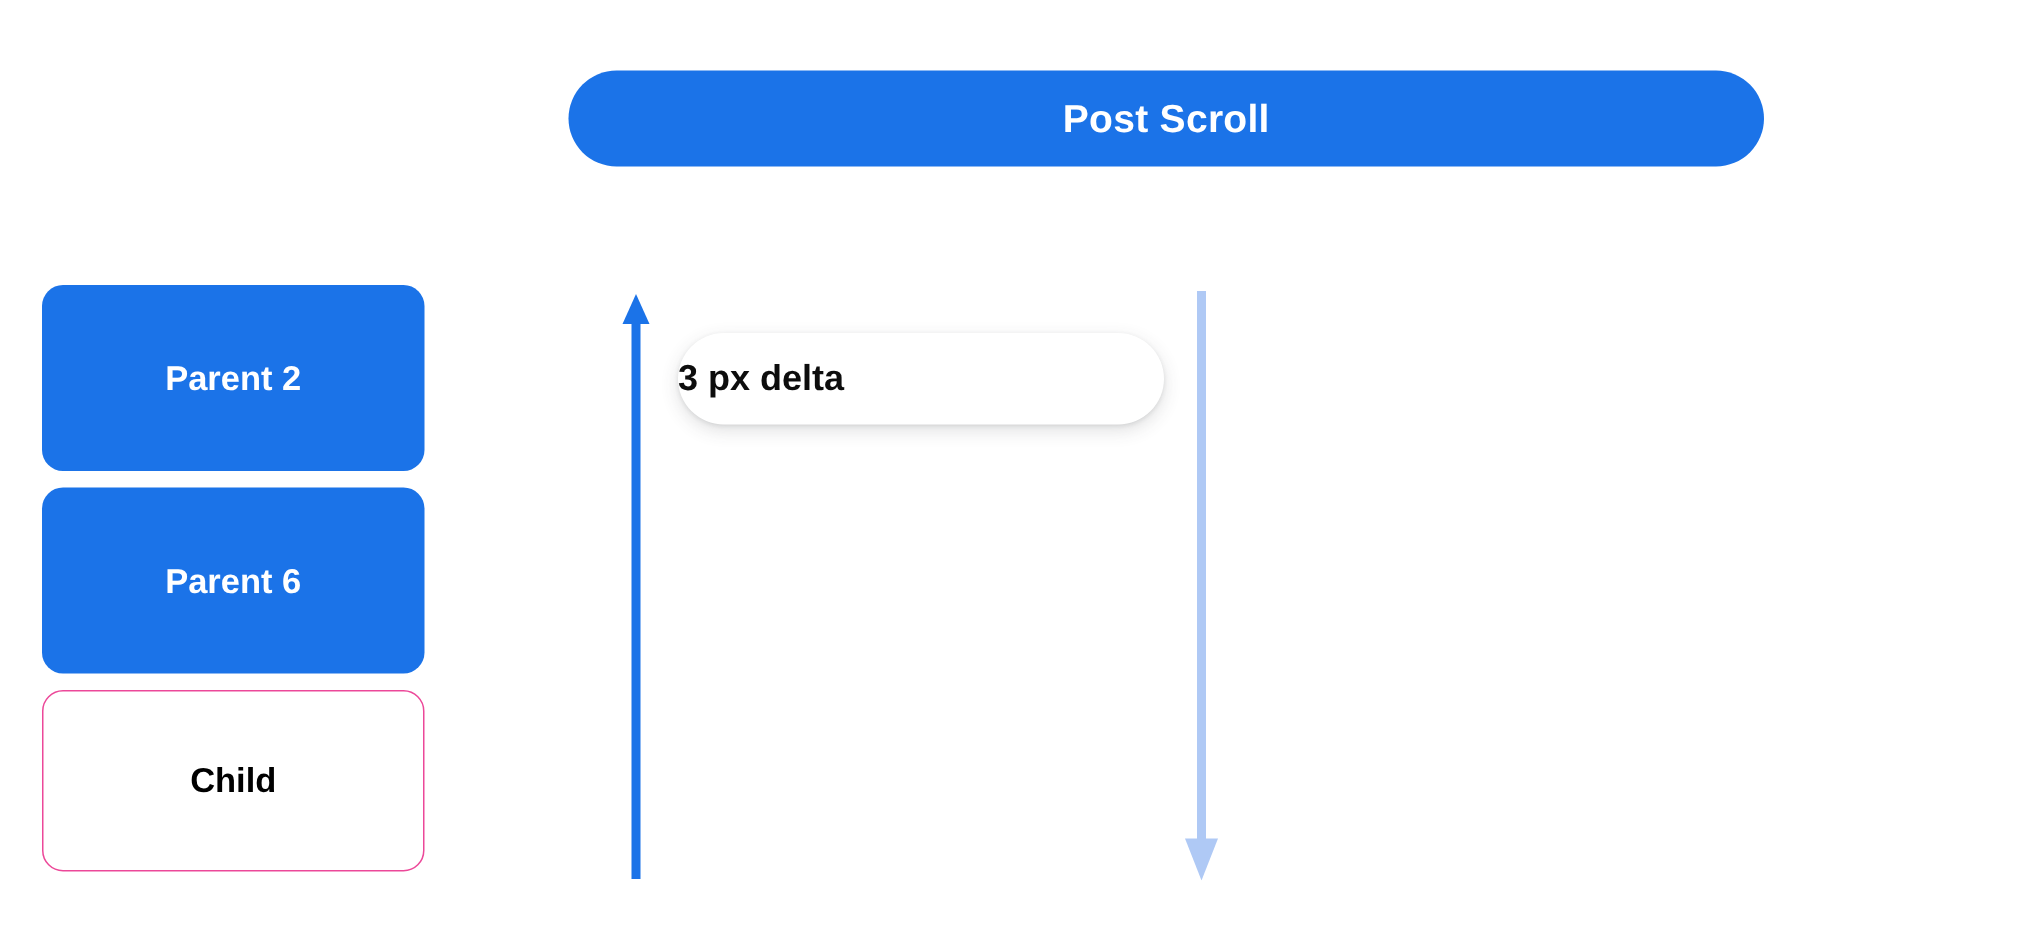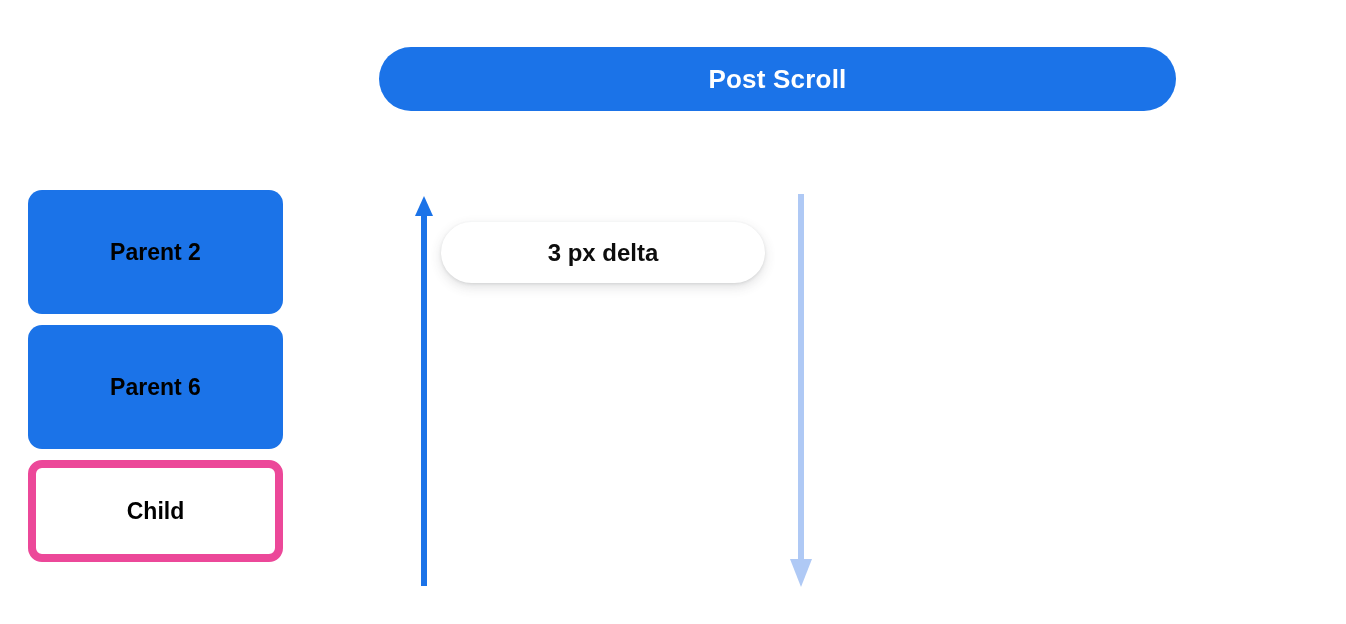--- a/index.html
+++ b/index.html
@@ -54,28 +54,28 @@
     border-radius: 14px;
     display: flex;
     align-items: center;
     justify-content: center;
     font-size: 23px;
     font-weight: bold;
   }
   .box.filled {
     height: 124px;
     background: #1B73E8;
-    color: #000000;
+    color: #ffffff;
     margin-bottom: 11px;
   }
   .box.outlined {
-    height: 102px;
+    height: 121px;
     background: #ffffff;
     color: #000000;
-    border: 8px solid #ec4899;
+    border: 1px solid #ec4899;
   }
 
   
   .arrow-up {
     position: absolute;
     left: 411px;
     top: 196px;
     width: 26px;
     height: 390px;
   }
@@ -83,31 +83,30 @@
     position: absolute;
     left: 788px;
     top: 194px;
     width: 26px;
     height: 393px;
   }
 
   
   .delta-pill {
     position: absolute;
-    left: 441px;
+    left: 452px;
     top: 222px;
     width: 324px;
     height: 61px;
     background: #ffffff;
     border-radius: 31px;
     box-shadow: 0 4px 12px rgba(60,64,67,0.16),
                 0 1px 3px rgba(60,64,67,0.12);
     display: flex;
     align-items: center;
-    justify-content: center;
   }
   .delta-pill .label {
     color: #0d0d0d;
     font-size: 24px;
     font-weight: bold;
   }
 
   
   .dispatch-pill {
     position: absolute;

